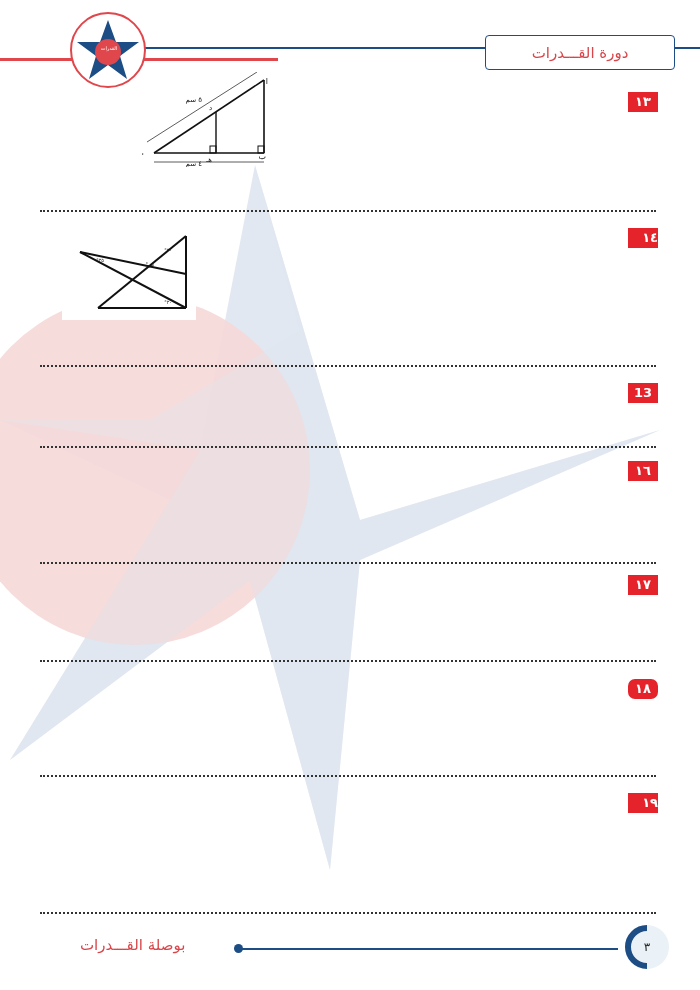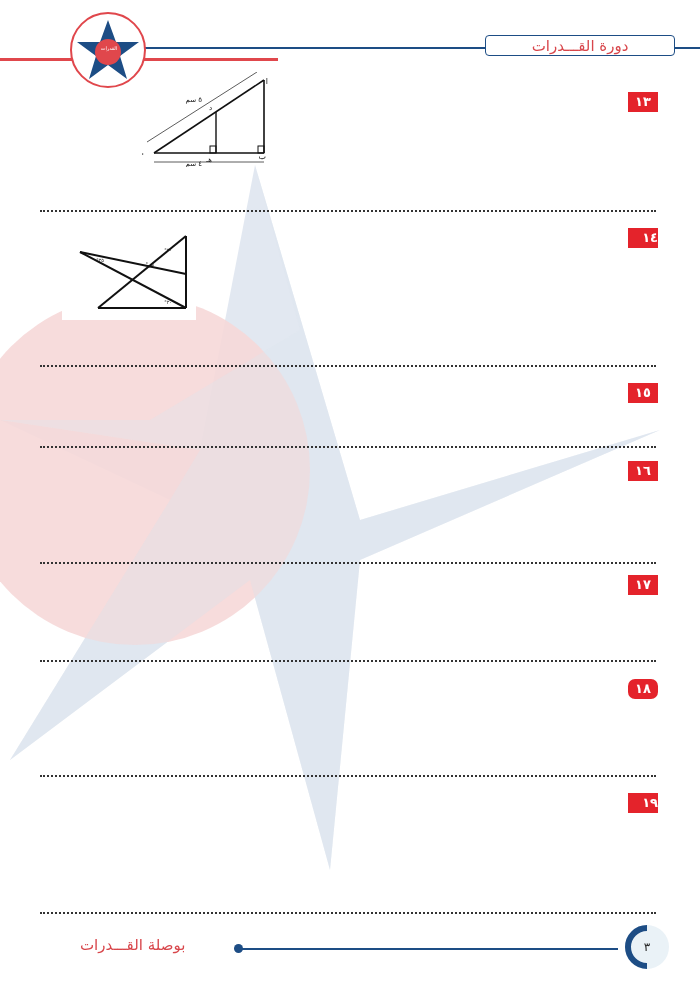--- a/index.html
+++ b/index.html
@@ -8,21 +8,21 @@
 
   
   .wm { position: absolute; left: 0; top: 0; width: 700px; height: 990px; pointer-events: none; z-index: 0; }
 
   
   .hdr-red-line { position: absolute; left: 0; top: 58px; width: 278px; height: 3px; background: #e0474c; z-index: 2; }
   .hdr-blue-line { position: absolute; left: 140px; top: 47px; width: 560px; height: 2px; background: #1d4d85; z-index: 2; }
   .logo { position: absolute; left: 70px; top: 12px; width: 76px; height: 76px; border-radius: 50%; border: 2px solid #e0474c; background: #fff; z-index: 3; }
   .logo svg { position: absolute; left: 0; top: 0; }
   .logo-text { position: absolute; left: 24px; top: 31px; width: 26px; text-align: center; font-size: 5px; color: #fff; z-index: 4; }
-  .hdr-title-box { position: absolute; left: 485px; top: 35px; width: 190px; height: 21px; border: 1.5px solid #1d4d85; border-radius: 4px; background: #fff; z-index: 3; display: flex; align-items: center; justify-content: center; }
+  .hdr-title-box { position: absolute; left: 485px; top: 35px; width: 190px; height: 35px; border: 1.5px solid #1d4d85; border-radius: 4px; background: #fff; z-index: 3; display: flex; align-items: center; justify-content: center; }
   .hdr-title { font-size: 15px; color: #d8464b; letter-spacing: 0.5px; }
 
   
   .q { position: absolute; z-index: 2; }
   .qnum { position: absolute; background: #e4232b; color: #fff; font-size: 13px; font-weight: bold; width: 30px; height: 20px; text-align: center; line-height: 20px; }
 
   .sep { position: absolute; left: 40px; width: 616px; height: 0; border-top: 2px dotted #333; z-index: 2; }
 
   
   .ftr-line { position: absolute; left: 238px; top: 948px; width: 380px; height: 2px; background: #1d4d85; z-index: 2; }
@@ -91,21 +91,21 @@
     <text x="42" y="34" font-size="5" fill="#111">٢٥°</text>
     <text x="110" y="24" font-size="5" fill="#111">٣٠°</text>
     <text x="92" y="38" font-size="5" fill="#111">س°</text>
     <text x="110" y="76" font-size="5" fill="#111">٢٠°</text>
   </svg>
 
 </div>
 <div class="sep" style="top:365px;"></div>
 
 <div class="q" style="left:0;top:0;">
-  <div class="qnum" style="left:628px;top:383px;">١٥</div>
+  <div class="qnum" style="left:628px;top:383px;">13</div>
 
 </div>
 <div class="sep" style="top:446px;"></div>
 
 <div class="q" style="left:0;top:0;">
   <div class="qnum" style="left:628px;top:461px;">١٦</div>
 
 </div>
 <div class="sep" style="top:562px;"></div>
 

